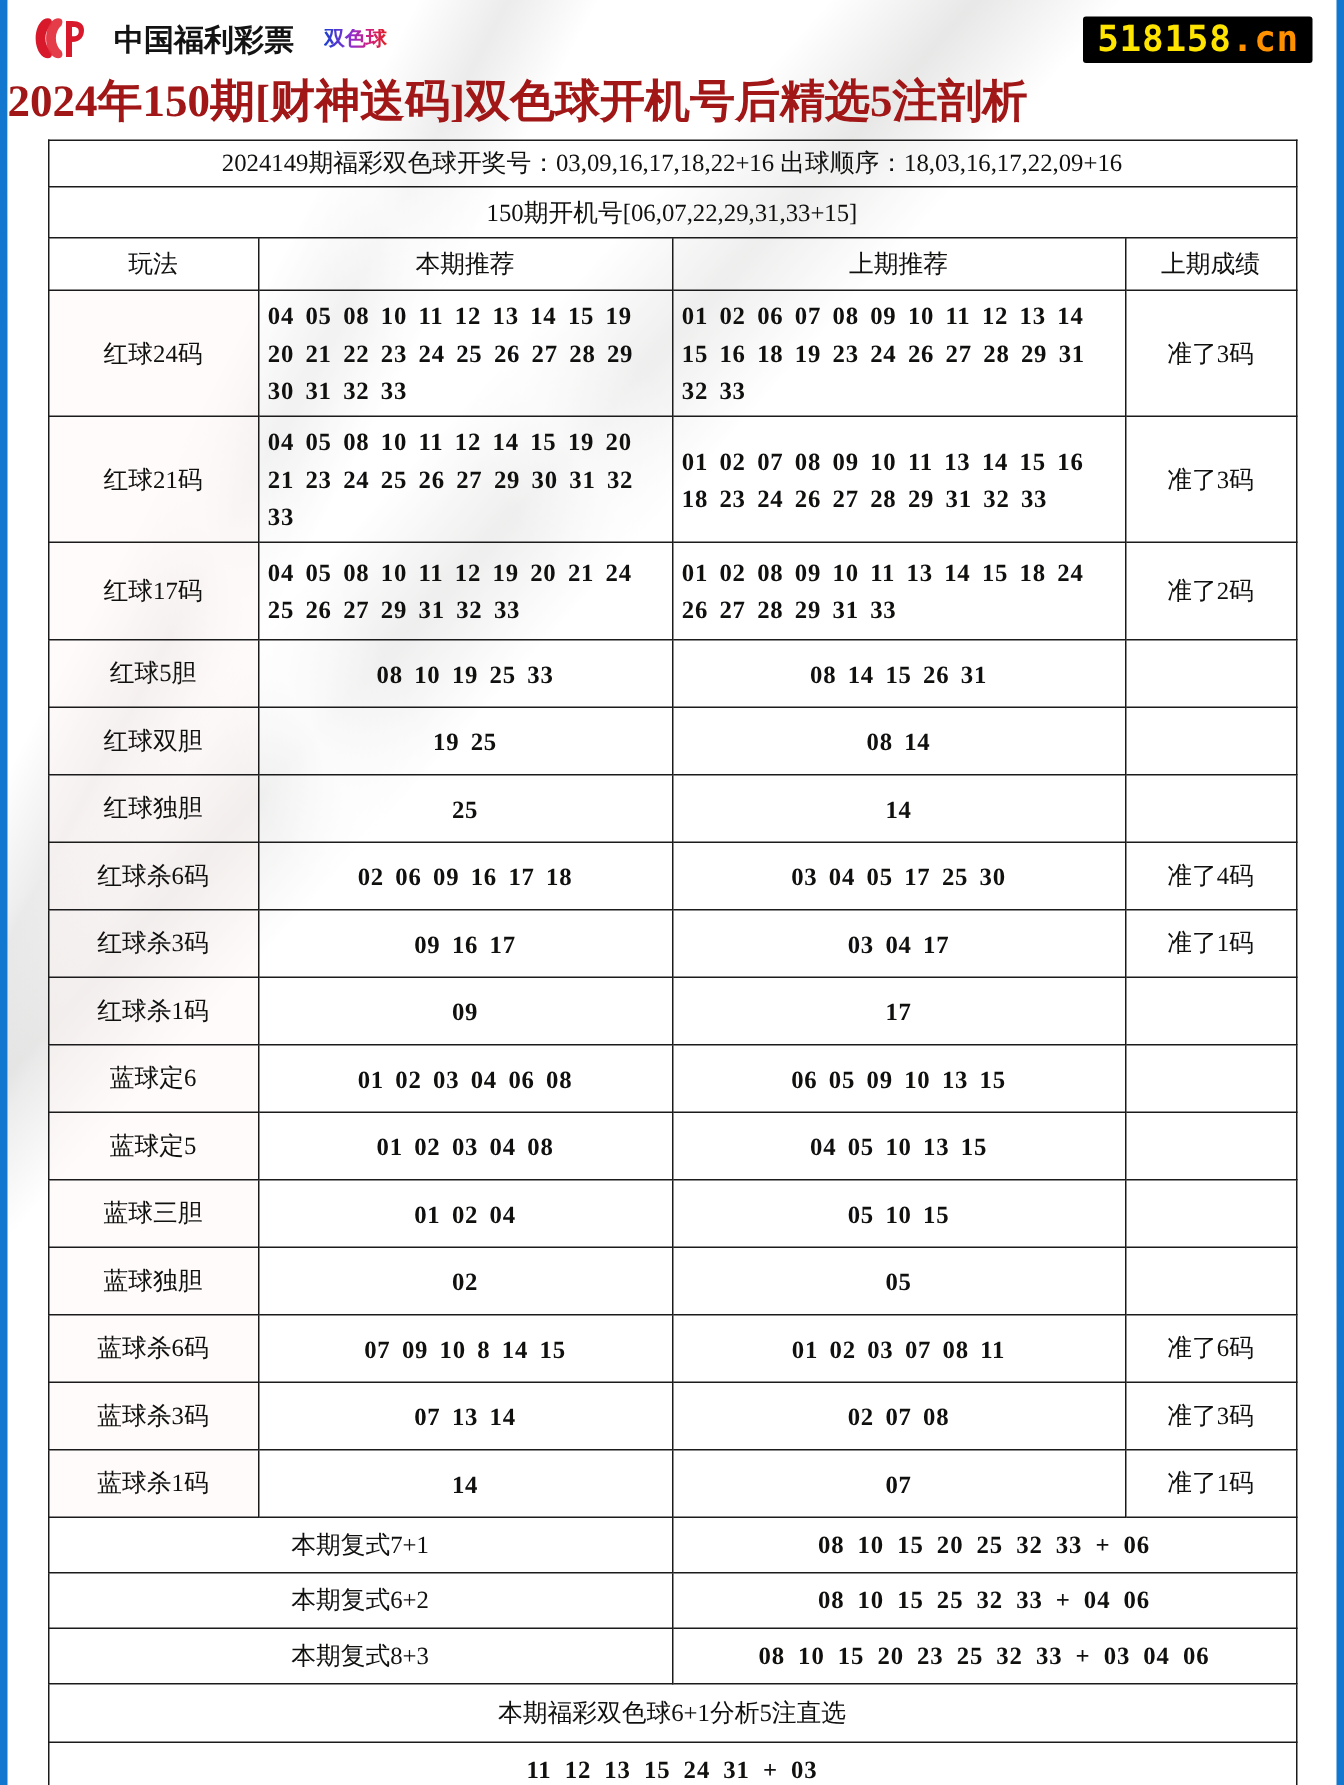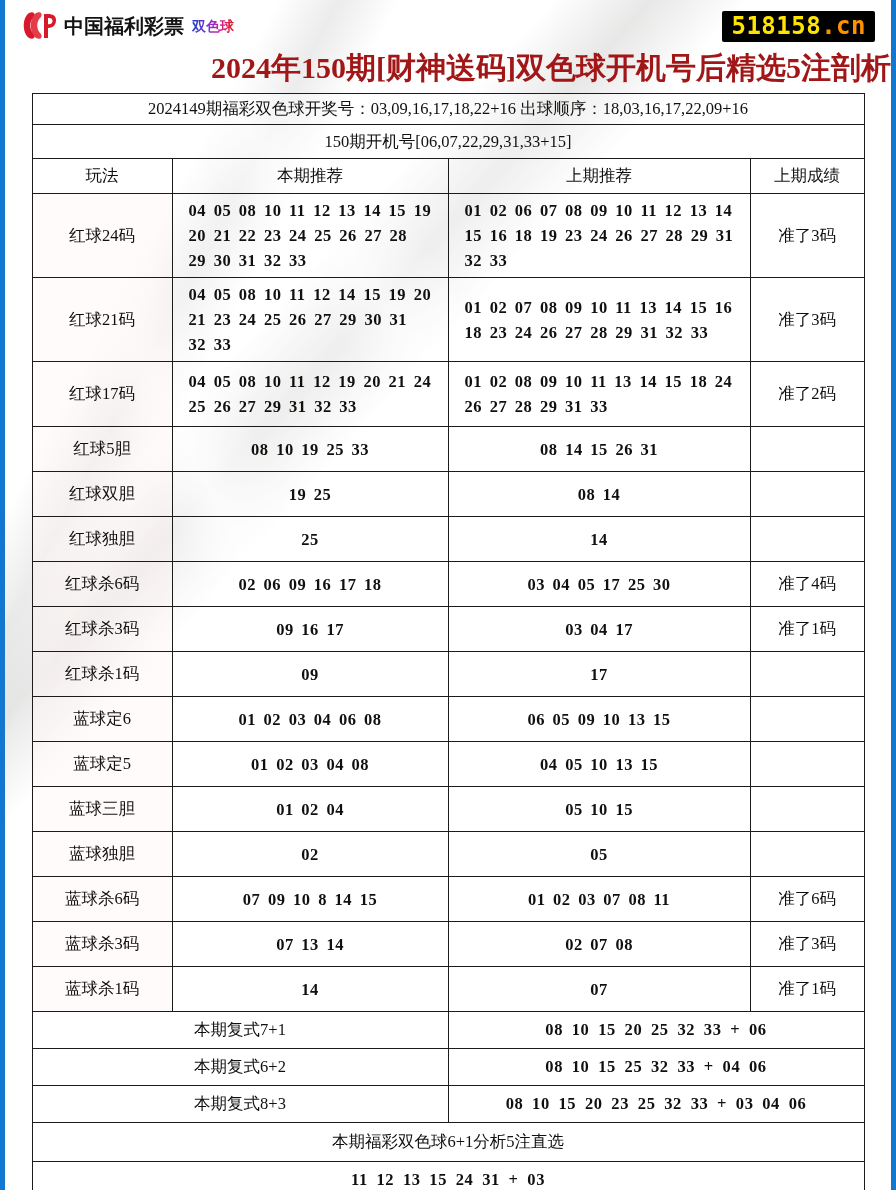--- a/index.html
+++ b/index.html
@@ -53,21 +53,21 @@
     height: 52px;
     display: flex;
     align-items: center;
     justify-content: space-between;
     padding: 0 16px 0 18px;
     box-sizing: border-box;
   }
   .brand {
     display: flex;
     align-items: center;
-    gap: 8px;
+    gap: 20px;
   }
   .cwl-mark {
     position: relative;
     width: 33px;
     height: 30px;
   }
   .cwl-mark svg { display: block; }
   .brand-cn {
     font-family: "DejaVu Sans", "Liberation Sans", sans-serif;
     font-weight: bold;
@@ -96,21 +96,21 @@
     font-weight: bold;
     letter-spacing: 0.5px;
   }
   #site-badge .num { color: #ffe400; }
   #site-badge .tld { color: #ff9000; }
 
   
   #main-title {
     position: relative;
     z-index: 3;
-    text-align: right;
+    text-align: left;
     color: #a11616;
     font-size: 30px;
     font-weight: bold;
     letter-spacing: 0px;
     line-height: 1;
     padding: 1px 0 10px 0;
     white-space: nowrap;
   }
 
   
@@ -157,21 +157,21 @@
   .play-label {
     font-size: 17px;
     background: rgba(255,247,245,0.45) !important;
   }
   .nums {
     font-family: "Liberation Serif", "DejaVu Serif", serif;
     font-weight: bold;
     font-size: 17px;
     letter-spacing: 0.5px;
     line-height: 25px;
-    padding: 4px 16px !important;
+    padding: 4px 6px !important;
   }
   .nums-wrap {
     text-align: left;
     display: inline-block;
     white-space: normal;
     word-spacing: 3px;
   }
   .nums-center .nums-wrap { text-align: right; }
   .score {
     font-size: 16px;

